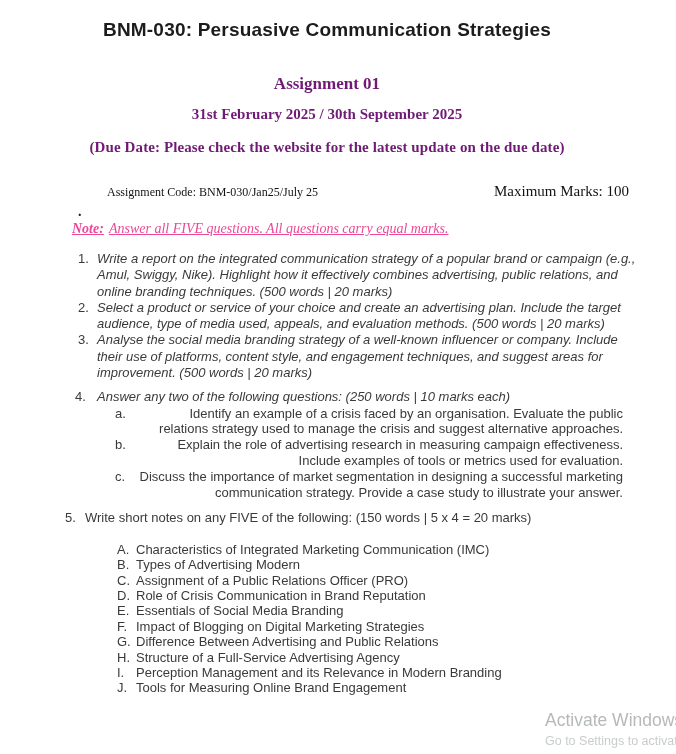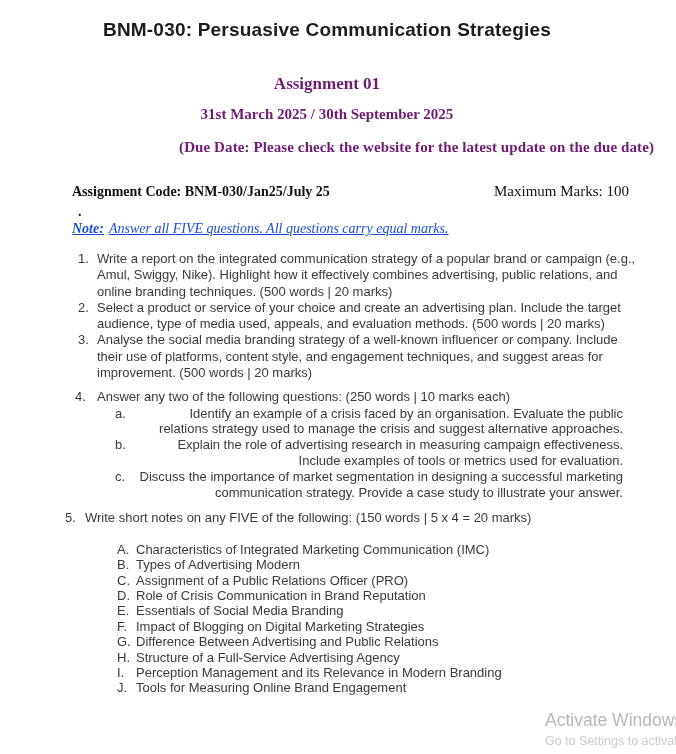--- a/index.html
+++ b/index.html
@@ -24,54 +24,54 @@
     font-weight:bold;font-size:17px;
   }
   .session-dates{
     top:106px;
     font-family:"Liberation Serif","DejaVu Serif",serif;
     font-weight:bold;font-size:15px;
   }
   .due-date{
     top:139px;
     font-family:"Liberation Serif","DejaVu Serif",serif;
-    font-weight:bold;font-size:15px;letter-spacing:.1px;text-align:right;
+    font-weight:bold;font-size:15px;letter-spacing:.1px;
   }
   
   .code-row{
     top:183px;left:72px;right:47px;
     display:flex;justify-content:space-between;align-items:baseline;
     font-family:"Liberation Serif","DejaVu Serif",serif;color:#131313;
   }
-  .code{font-weight:bold;font-size:14px;}
+  .code{font-weight:normal;font-size:12px;margin-left:35px;}
   .marks{font-weight:normal;font-size:15px;}
   
   .stray-dot{
     top:207px;left:78px;
     font-family:"Liberation Serif","DejaVu Serif",serif;
     font-weight:bold;font-size:14px;line-height:10px;color:#222;
   }
   .note-line{
     top:221px;left:72px;
     font-family:"Liberation Serif","DejaVu Serif",serif;
-    font-style:italic;font-size:14px;color:#1d4ed8;
+    font-style:italic;font-size:14px;color:#ec4899;
     text-decoration:underline;
   }
   .note-label{font-weight:bold;margin-right:5px;}
   
   .questions{top:251px;left:0;right:0;color:#3a3a3a;}
   .row{display:flex;font-size:13px;line-height:16.3px;}
   .num{flex:none;}
   .m1{padding-left:78px;}
   .m1 .num{width:19px;}
   .m4{padding-left:75px;margin-top:8px;}
   .m4 .num{width:22px;}
   .m5{padding-left:65px;margin-top:10px;}
   .m5 .num{width:20px;}
-  .m1 .qt,.m4 .qt{width:540px;}
+  .m1 .qt,.m4 .qt{width:540px;font-style:italic;}
   .sub{padding-left:115px;line-height:15.8px;}
   .sub .num{width:22px;}
   .sub .qt{width:486px;text-align:right;}
   .alpha{padding-left:117px;line-height:15.4px;white-space:nowrap;}
   .alpha .num{width:19px;}
   .alpha-first{margin-top:15px;}
   
   .watermark{
     left:545px;top:708px;white-space:nowrap;
     font-family:"Liberation Sans","DejaVu Sans",sans-serif;
@@ -79,21 +79,21 @@
   .wm1{font-size:17.5px;line-height:24px;color:#b6b9ba;}
   .wm2{font-size:12.5px;line-height:16px;margin-top:1px;color:#c9cccd;}
 </style>
 </head>
 <body>
 
 <div>
 
   <div class="abs hline course-title">BNM-030: Persuasive Communication Strategies</div>
   <div class="abs hline assignment-title">Assignment 01</div>
-  <div class="abs hline session-dates">31st March 2025 / 30th September 2025</div>
+  <div class="abs hline session-dates">31st February 2025 / 30th September 2025</div>
   <div class="abs hline due-date">(Due Date: Please check the website for the latest update on the due date)</div>
 
   <div class="abs code-row">
     <span class="code">Assignment Code: BNM-030/Jan25/July 25</span>
     <span class="marks">Maximum Marks: 100</span>
   </div>
 
   <div class="abs stray-dot">.</div>
   <div class="abs note-line">
     <span class="note-label">Note:</span><span>Answer all FIVE questions. All questions carry equal marks.</span>

